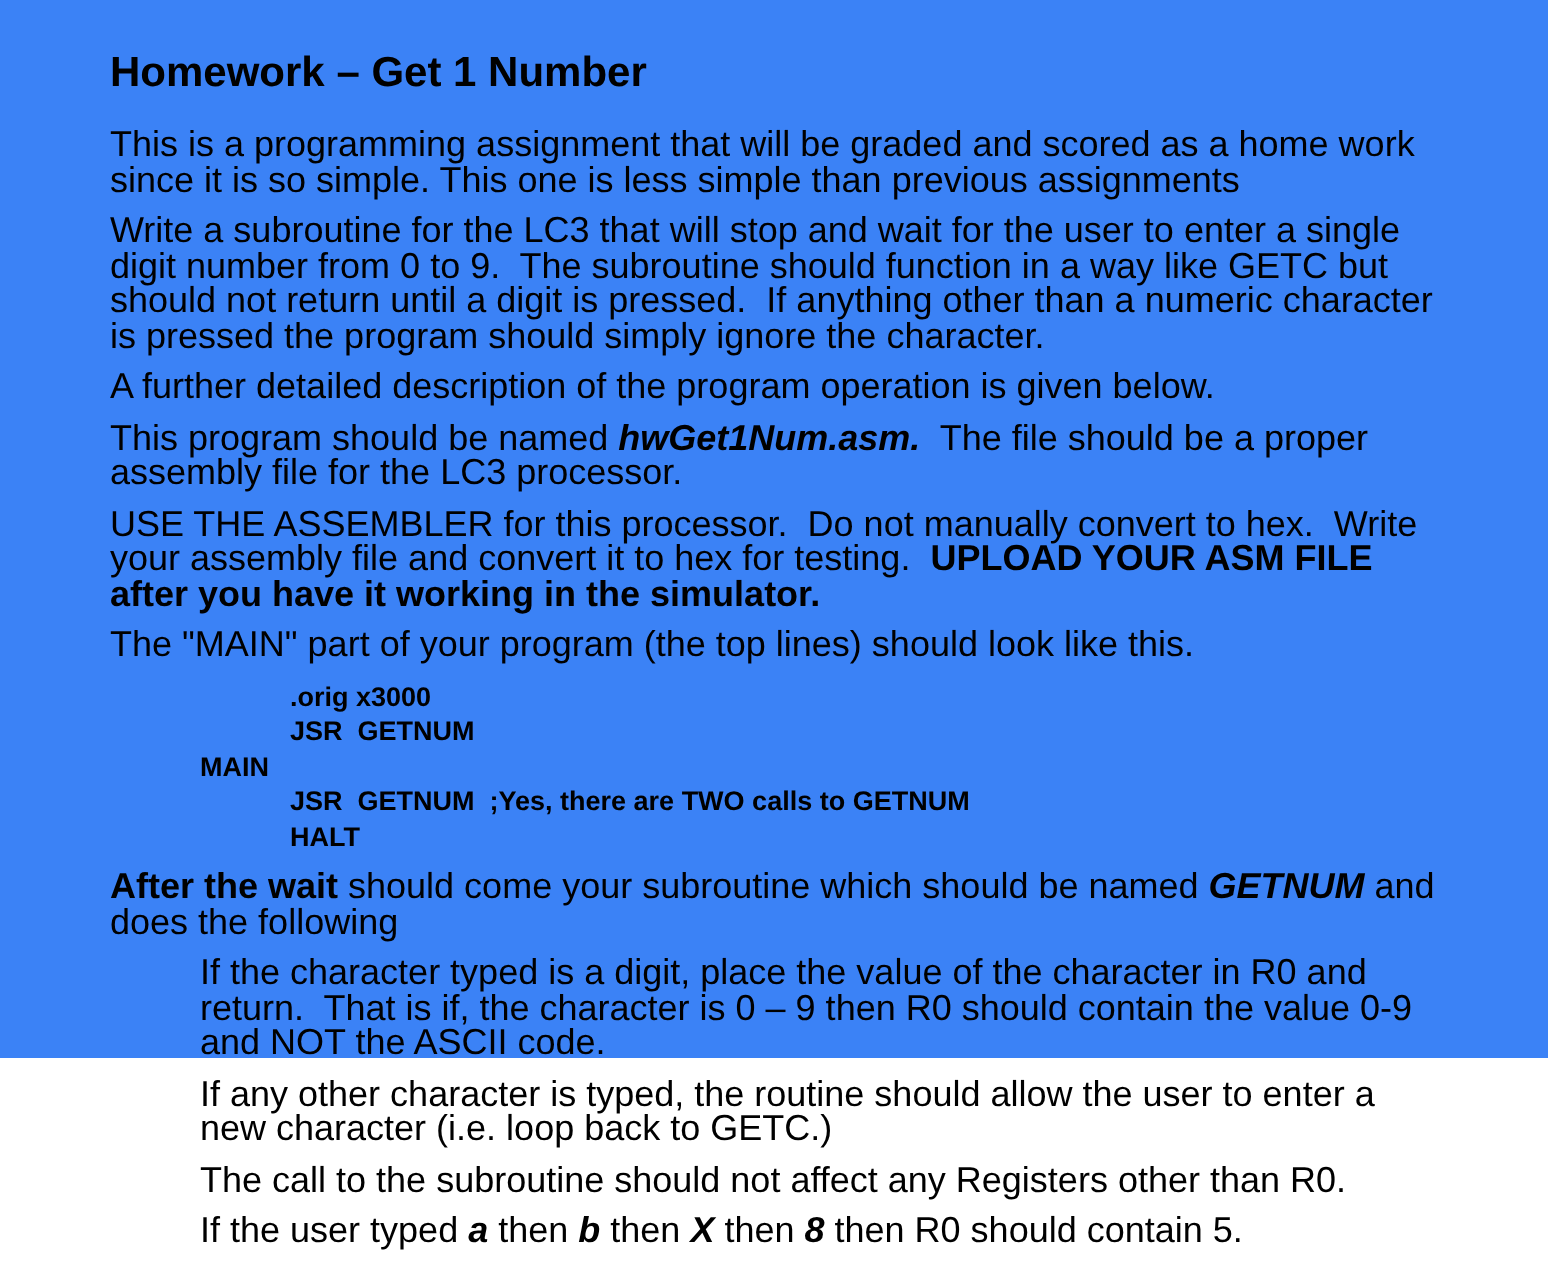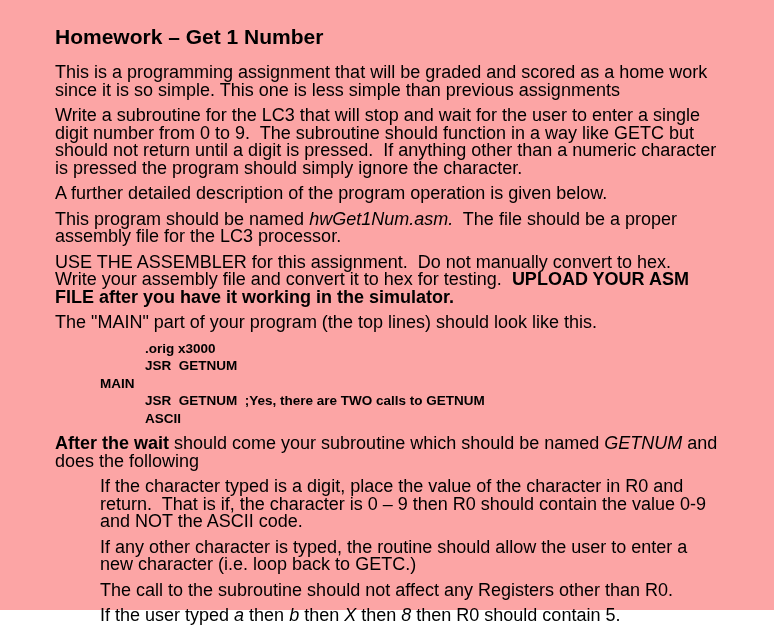--- a/index.html
+++ b/index.html
@@ -6,22 +6,22 @@
   html, body { background: #ffffff; }
   body {
     width: 774px;
     height: 635px;
     overflow: hidden;
     font-family: "Liberation Sans", sans-serif;
     color: #000000;
   }
   .page {
     width: 774px;
-    height: 610px;
-    background: #fca5a5;
+    height: 529px;
+    background: #3b82f6;
     padding: 25px 54px 0 55px;
   }
   .doc-title {
     font-size: 21px;
     font-weight: bold;
     margin-bottom: 15px;
   }
   .body-para {
     font-size: 18px;
     line-height: 17.5px;
@@ -36,47 +36,47 @@
   }
   .code-line {
     font-size: 13.5px;
     line-height: 17.5px;
     font-weight: bold;
     white-space: pre-wrap;
   }
   .indent-1 { padding-left: 45px; }
   .indent-2 { padding-left: 90px; }
   .b { font-weight: bold; }
-  .bi { font-weight: normal; font-style: italic; }
+  .bi { font-weight: bold; font-style: italic; }
 </style>
 </head>
 <body>
 
 <div class="page">
 
   <h1 class="doc-title">Homework – Get 1 Number</h1>
 
   <p class="body-para">This is a programming assignment that will be graded and scored as a home work since it is so simple. This one is less simple than previous assignments</p>
 
   <p class="body-para">Write a subroutine for the LC3 that will stop and wait for the user to enter a single digit number from 0 to 9.  The subroutine should function in a way like GETC but should not return until a digit is pressed.  If anything other than a numeric character is pressed the program should simply ignore the character.</p>
 
   <p class="body-para">A further detailed description of the program operation is given below.</p>
 
   <p class="body-para"><span>This program should be named </span><span class="bi">hwGet1Num.asm.</span><span>  The file should be a proper assembly file for the LC3 processor.</span></p>
 
-  <p class="body-para"><span>USE THE ASSEMBLER for this assignment.  Do not manually convert to hex.  Write your assembly file and convert it to hex for testing.  </span><span class="b">UPLOAD YOUR ASM FILE after you have it working in the simulator.</span></p>
+  <p class="body-para"><span>USE THE ASSEMBLER for this processor.  Do not manually convert to hex.  Write your assembly file and convert it to hex for testing.  </span><span class="b">UPLOAD YOUR ASM FILE after you have it working in the simulator.</span></p>
 
   <p class="body-para">The "MAIN" part of your program (the top lines) should look like this.</p>
 
   <div class="code-block">
     <div class="code-line indent-2">.orig x3000</div>
     <div class="code-line indent-2">JSR  GETNUM</div>
     <div class="code-line indent-1">MAIN</div>
     <div class="code-line indent-2">JSR  GETNUM  ;Yes, there are TWO calls to GETNUM</div>
-    <div class="code-line indent-2">ASCII</div>
+    <div class="code-line indent-2">HALT</div>
   </div>
 
   <p class="body-para"><span class="b">After the wait</span><span> should come your subroutine which should be named </span><span class="bi">GETNUM</span><span> and does the following</span></p>
 
 
   <p class="body-para indent-para">If the character typed is a digit, place the value of the character in R0 and return.  That is if, the character is 0 – 9 then R0 should contain the value 0-9 and NOT the ASCII code.</p>
 
   <p class="body-para indent-para">If any other character is typed, the routine should allow the user to enter a new character (i.e. loop back to GETC.)</p>
 
   <p class="body-para indent-para">The call to the subroutine should not affect any Registers other than R0.</p>

